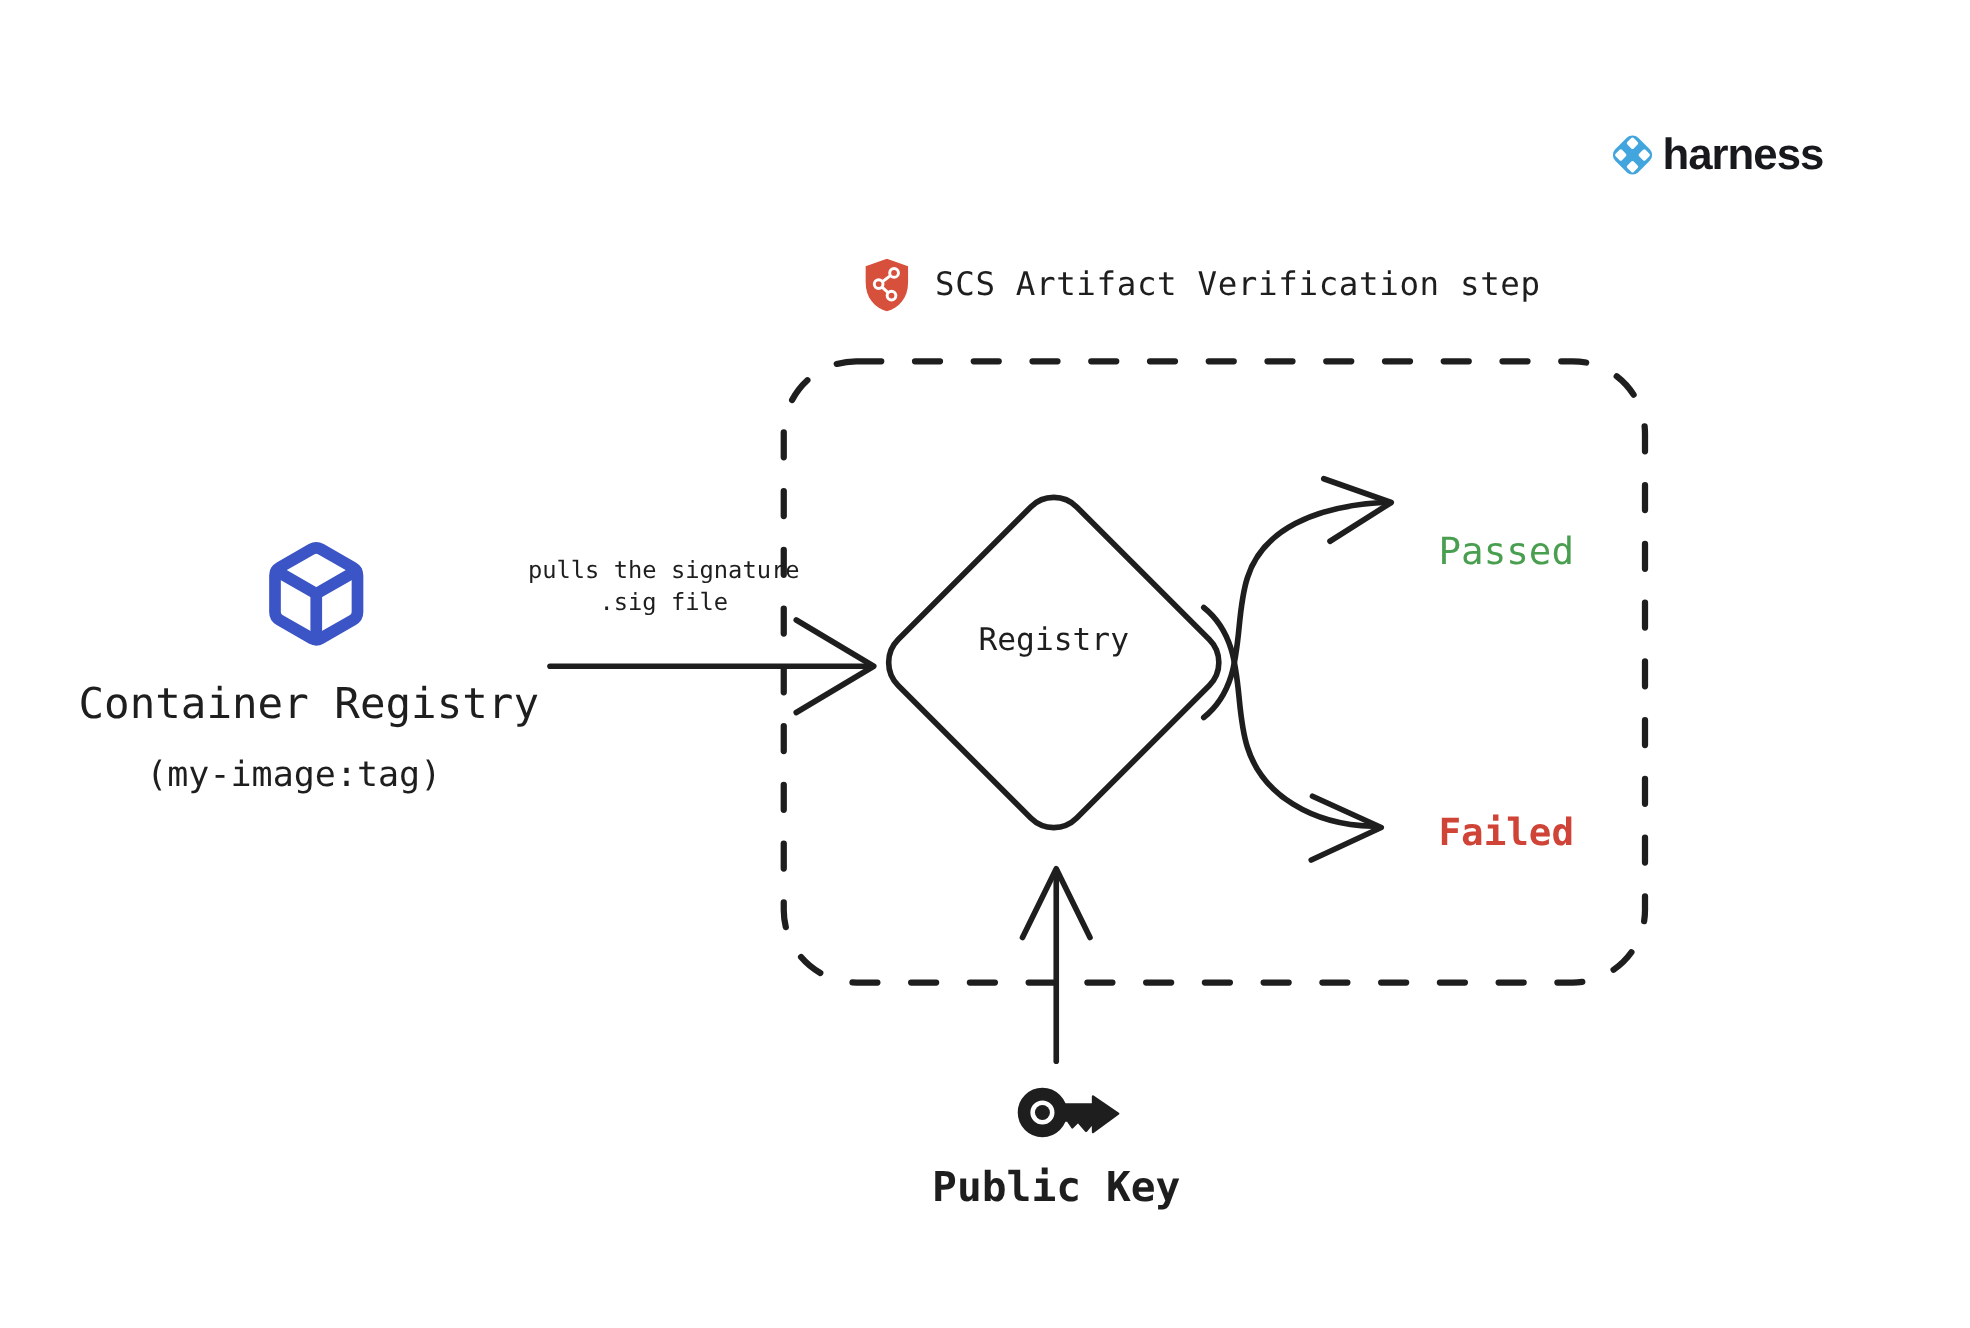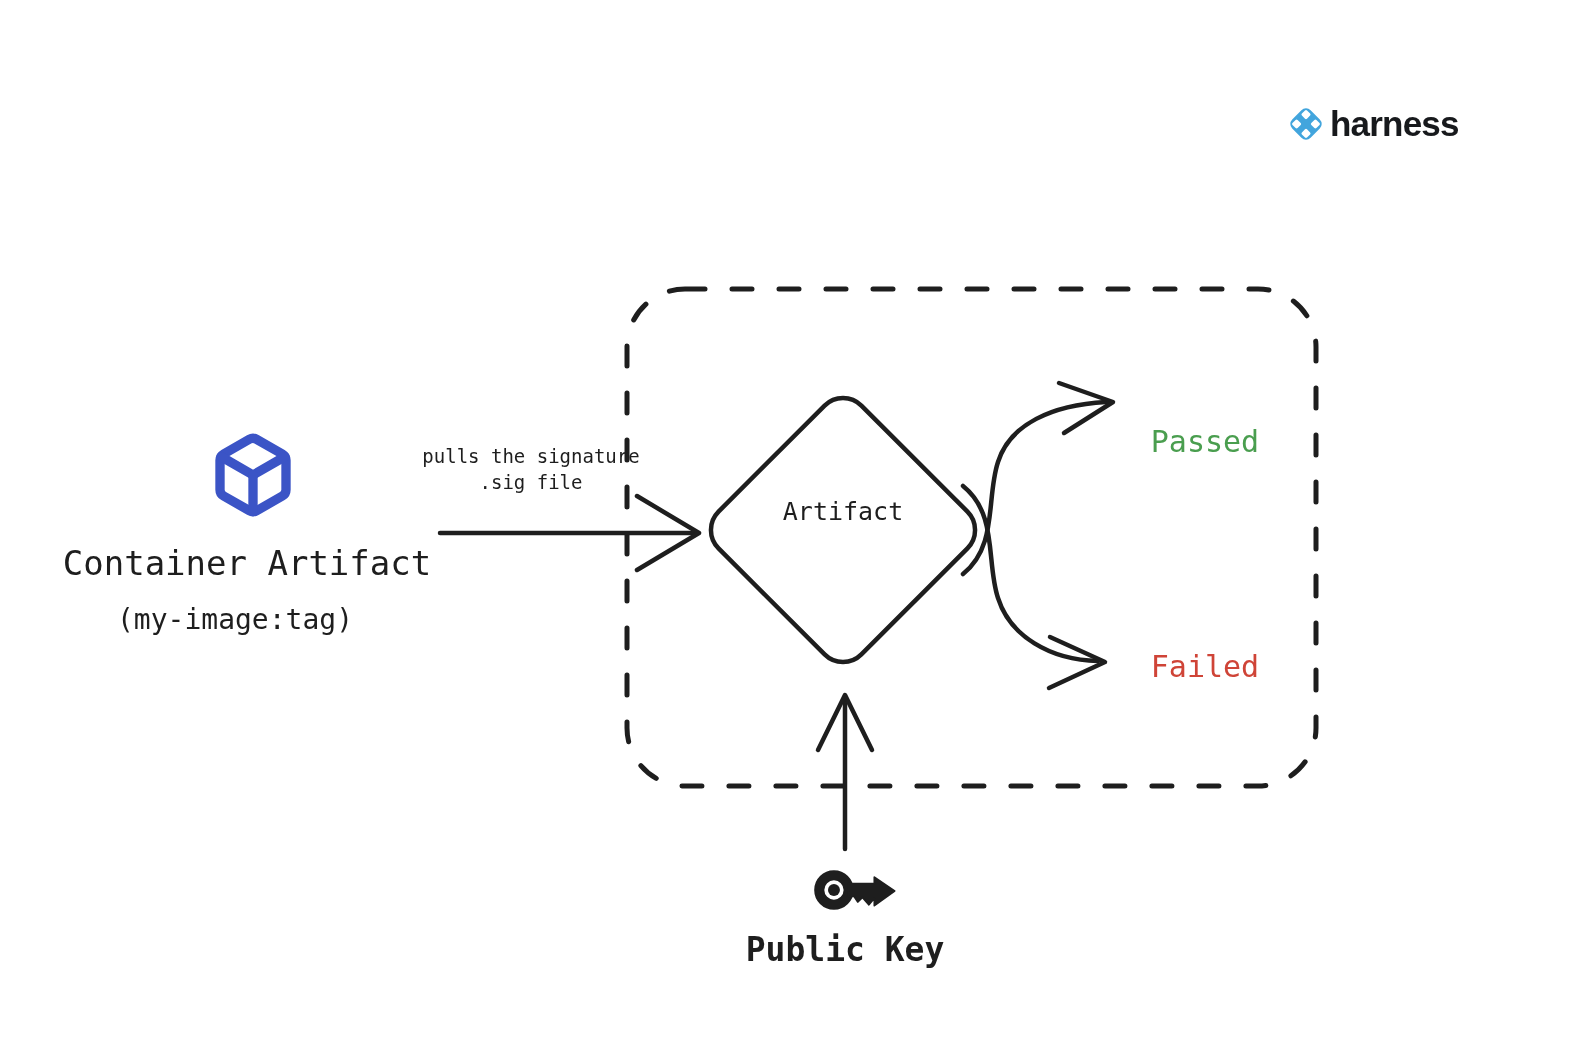--- a/index.html
+++ b/index.html
@@ -81,42 +81,53 @@
     <svg width="40" height="42" viewBox="0 0 40 40">
       <rect x="7" y="7" width="26" height="26" rx="6.5" transform="rotate(45 20 20)" fill="#42a5dd"></rect>
       <rect x="16.4" y="7.0" width="7.2" height="7.2" rx="1.4" transform="rotate(45 20 10.6)" fill="#ffffff"></rect>
       <rect x="7.0" y="16.4" width="7.2" height="7.2" rx="1.4" transform="rotate(45 10.6 20)" fill="#ffffff"></rect>
       <rect x="25.8" y="16.4" width="7.2" height="7.2" rx="1.4" transform="rotate(45 29.4 20)" fill="#ffffff"></rect>
       <rect x="16.4" y="25.8" width="7.2" height="7.2" rx="1.4" transform="rotate(45 20 29.4)" fill="#ffffff"></rect>
     </svg>
     <span class="wordmark" style="color: rgb(23, 25, 28);">harness</span>
   </div>
 
+  <div class="abs step-title">
+    <svg width="37" height="46" viewBox="0 0 36 44">
+      <path d="M18 1.5 L34.5 7.5 V20 C34.5 32 27.5 39.5 18 42.5 C8.5 39.5 1.5 32 1.5 20 V7.5 Z" fill="#d7503b"></path>
+      <line x1="14.5" y1="19.5" x2="21" y2="14.5" stroke="#ffffff" stroke-width="2.3"></line>
+      <line x1="14" y1="23.5" x2="19.2" y2="28.2" stroke="#ffffff" stroke-width="2.3"></line>
+      <circle cx="23.6" cy="12.6" r="3.4" fill="none" stroke="#ffffff" stroke-width="2.3"></circle>
+      <circle cx="11.6" cy="21.3" r="3.4" fill="none" stroke="#ffffff" stroke-width="2.3"></circle>
+      <circle cx="21.6" cy="30.2" r="3.4" fill="none" stroke="#ffffff" stroke-width="2.3"></circle>
+    </svg>
+    <span class="label">SCS Artifact Verification step</span>
+  </div>
 
   <svg class="abs" style="left:209px; top:431px;" width="88" height="88" viewBox="0 0 24 24">
     <g fill="none" stroke-width="2.55" stroke-linecap="round" stroke-linejoin="round" stroke="#3b54c6">
       <path d="M21 8a2 2 0 0 0-1-1.73l-7-4a2 2 0 0 0-2 0l-7 4A2 2 0 0 0 3 8v8a2 2 0 0 0 1 1.73l7 4a2 2 0 0 0 2 0l7-4A2 2 0 0 0 21 16Z"></path>
       <path d="m3.3 7 8.7 5 8.7-5"></path>
       <path d="M12 22V12"></path>
     </g>
   </svg>
-  <div class="abs center-text registry-label">Container Artifact</div>
+  <div class="abs center-text registry-label">Container Registry</div>
   <div class="abs center-text registry-sublabel">(my-image:tag)</div>
 
   <div class="abs center-text pull-label">
     <div>pulls the signature</div>
     <div>.sig file</div>
   </div>
 
   <div class="abs center-text diamond-label">
-    <div>Artifact</div>
+    <div>Registry</div>
   </div>
 
   <div class="abs center-text outcome passed" style="color: rgb(74, 158, 79);">Passed</div>
-  <div class="abs center-text outcome failed" style="color: rgb(207, 68, 55);">Failed</div>
+  <div class="abs center-text outcome failed" style="color: rgb(207, 68, 55); font-weight: bold;">Failed</div>
 
   <svg class="abs" style="left:810px; top:856px;" width="92" height="68" viewBox="0 0 100 74">
     <circle cx="26" cy="37" r="16" fill="none" stroke="#1e1e1e" stroke-width="11"></circle>
     <circle cx="26" cy="37" r="6.5" fill="#1e1e1e"></circle>
     <path d="M42 30 L70 30 L70 23 L92 38 L70 54 L70 46 L64 53 L57 45 L52 50 L48 44 L42 44 Z" fill="#1e1e1e" stroke="#1e1e1e" stroke-width="2" stroke-linejoin="round"></path>
   </svg>
   <div class="abs center-text pubkey-label">Public Key</div>
 
 </div>
 

